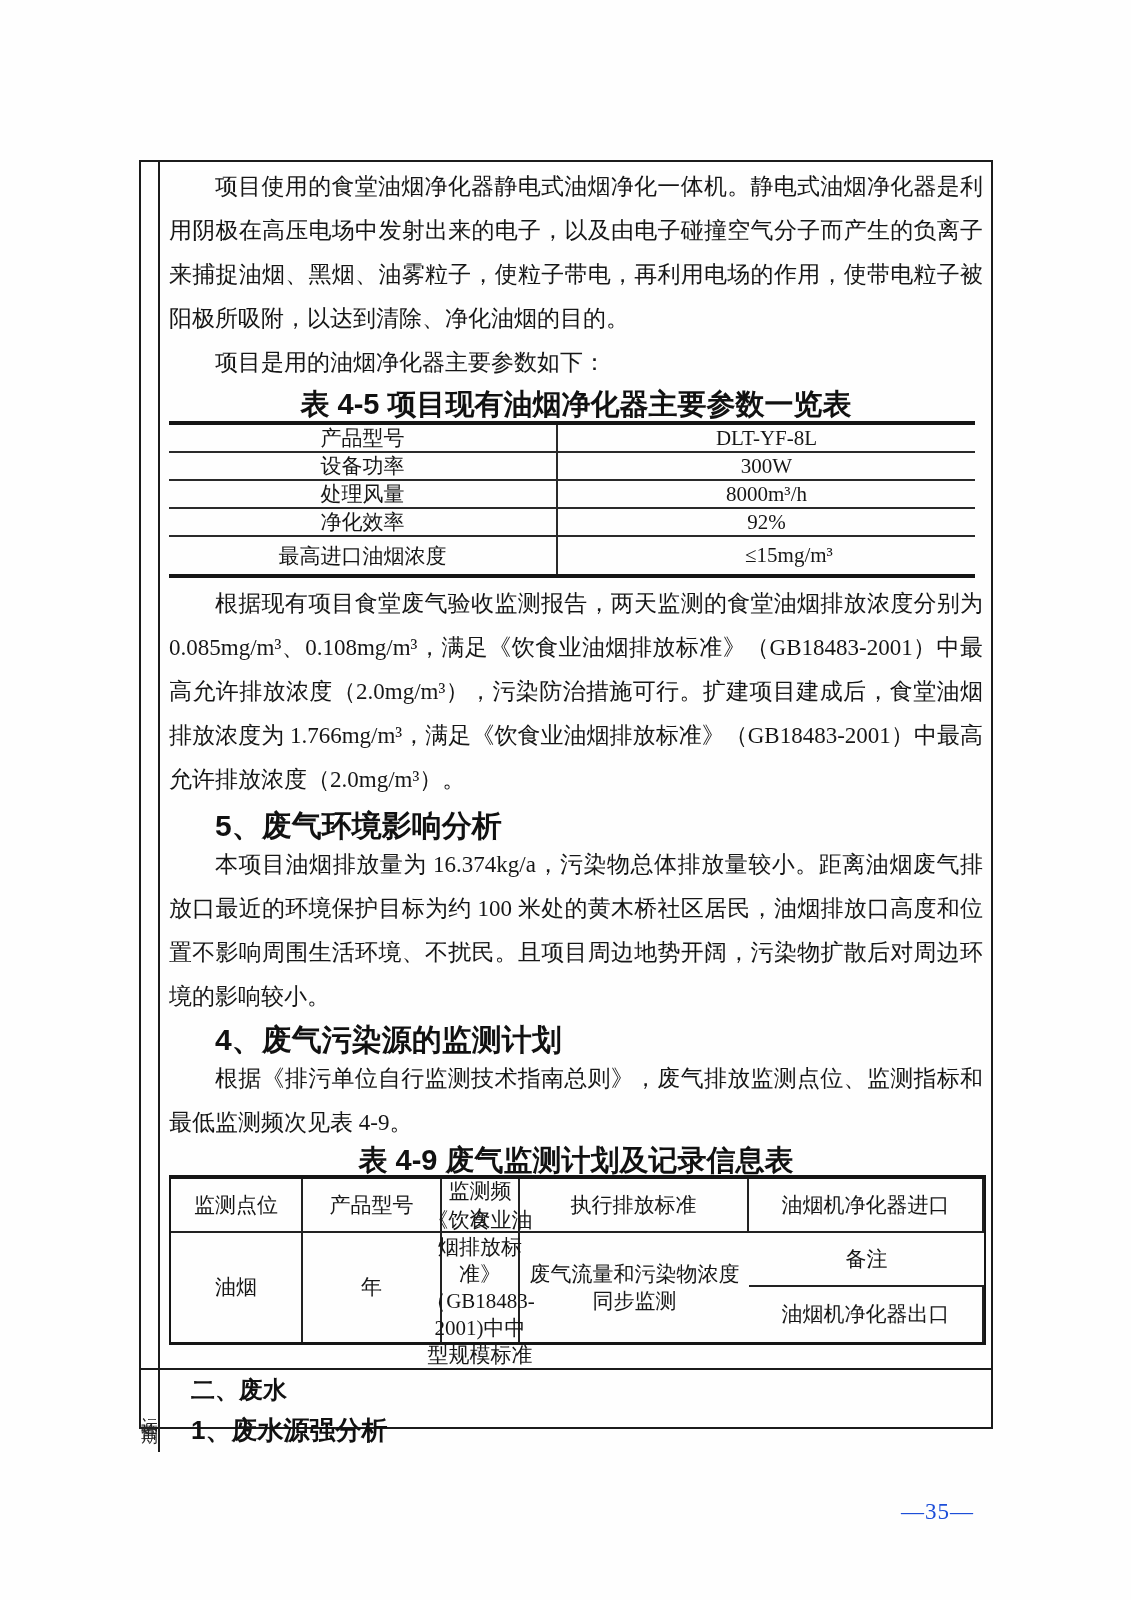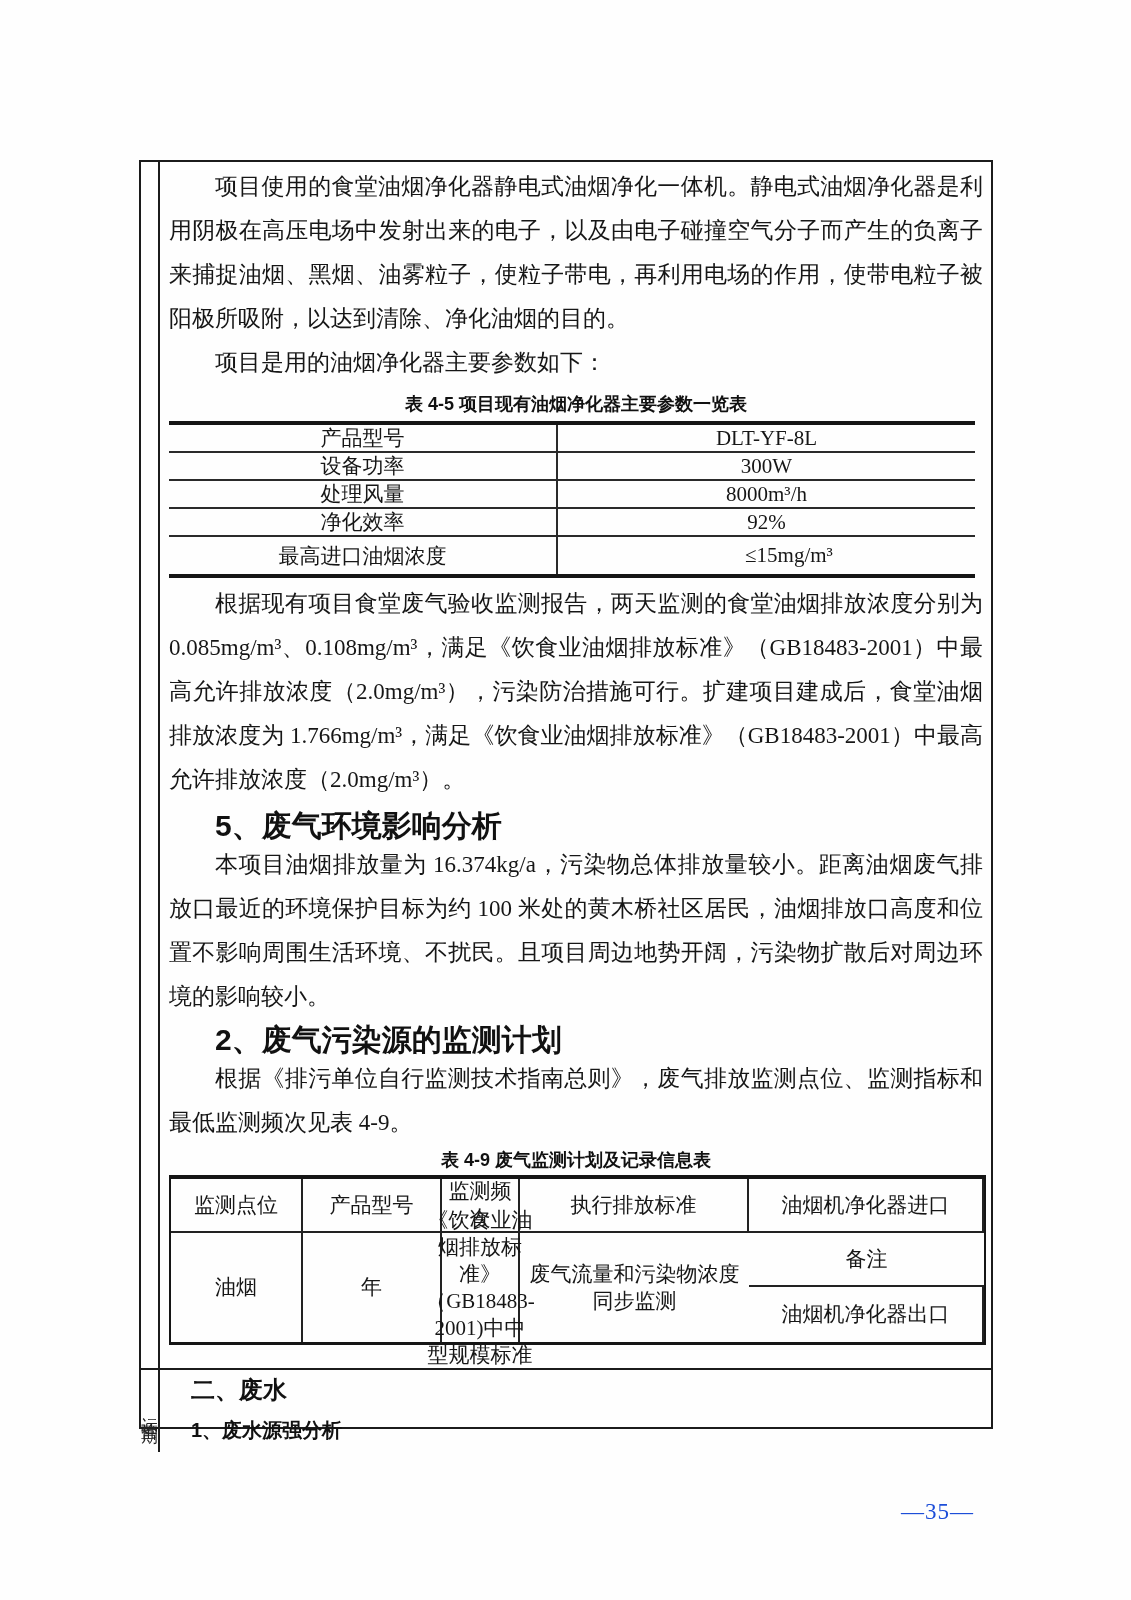--- a/index.html
+++ b/index.html
@@ -59,21 +59,21 @@
     line-height: 44px;
     text-align: justify;
     text-indent: 2em;
     color: #161616;
   }
   .no-justify { text-align: left; }
   .table-title {
     font-family: "Liberation Sans", "DejaVu Sans", sans-serif;
     font-weight: bold;
     text-align: center;
-    font-size: 18px;
+    font-size: 29px;
     line-height: 30px;
     margin-top: 4px;
     color: #111;
   }
   
   .t45 {
     width: 806px;
     margin-top: 2px;
     border-top: 4px solid #151515;
     border-bottom: 4px solid #151515;
@@ -135,21 +135,21 @@
   .sec-heading {
     font-family: "Liberation Sans", "DejaVu Sans", sans-serif;
     font-weight: bold;
     font-size: 24px;
     line-height: 28px;
     color: #111;
   }
   .sub-heading {
     font-family: "Liberation Sans", "DejaVu Sans", sans-serif;
     font-weight: bold;
-    font-size: 20px;
+    font-size: 26px;
     line-height: 27px;
     margin-top: 13px;
     color: #111;
   }
   .page-number {
     position: absolute;
     left: 901px;
     top: 1499px;
     font-size: 23px;
     letter-spacing: 1px;
@@ -191,21 +191,21 @@
             <div class="t45-label">最高进口油烟浓度</div>
             <div class="t45-value">≤15mg/m³</div>
           </div>
         </div>
 
         <p class="body-text p-gap">根据现有项目食堂废气验收监测报告，两天监测的食堂油烟排放浓度分别为 0.085mg/m³、0.108mg/m³，满足《饮食业油烟排放标准》（GB18483-2001）中最高允许排放浓度（2.0mg/m³），污染防治措施可行。扩建项目建成后，食堂油烟排放浓度为 1.766mg/m³，满足《饮食业油烟排放标准》（GB18483-2001）中最高允许排放浓度（2.0mg/m³）。</p>
 
         <h3 class="heading">5、废气环境影响分析</h3>
         <p class="body-text p-gap">本项目油烟排放量为 16.374kg/a，污染物总体排放量较小。距离油烟废气排放口最近的环境保护目标为约 100 米处的黄木桥社区居民，油烟排放口高度和位置不影响周围生活环境、不扰民。且项目周边地势开阔，污染物扩散后对周边环境的影响较小。</p>
 
-        <h3 class="heading mt-sm">2、废气污染源的监测计划</h3>
+        <h3 class="heading mt-sm">4、废气污染源的监测计划</h3>
         <p class="body-text p-gap">根据《排污单位自行监测技术指南总则》，废气排放监测点位、监测指标和最低监测频次见表 4-9。</p>
 
         <div class="table-title t49-title">表 4-9 废气监测计划及记录信息表</div>
         <div class="t49">
           <div class="cell hdr">监测点位</div>
           <div class="cell hdr">产品型号</div>
           <div class="cell hdr">监测频次</div>
           <div class="cell hdr">执行排放标准</div>
           <div class="cell sub1">油烟机净化器进口</div>
 

